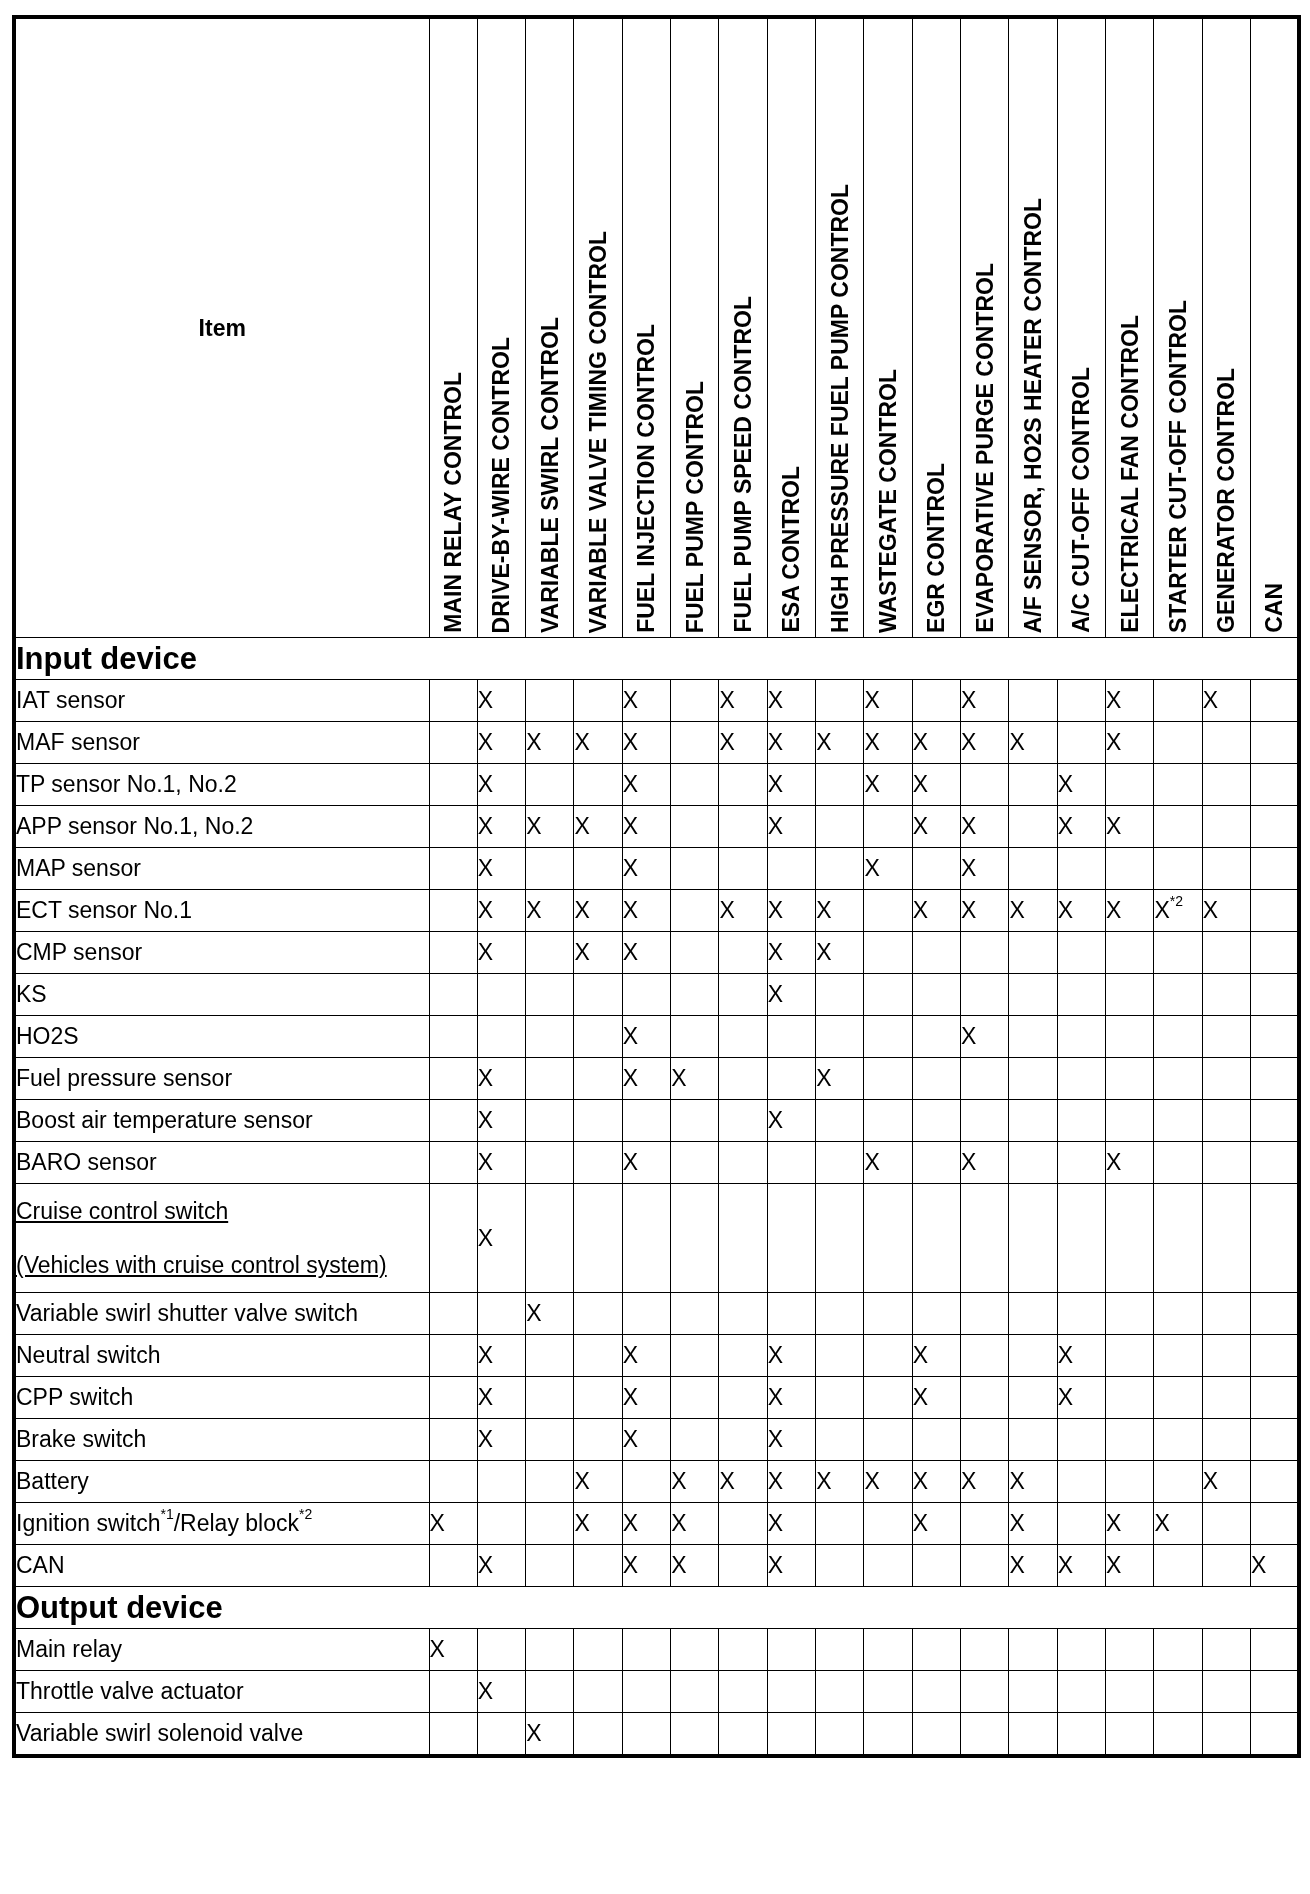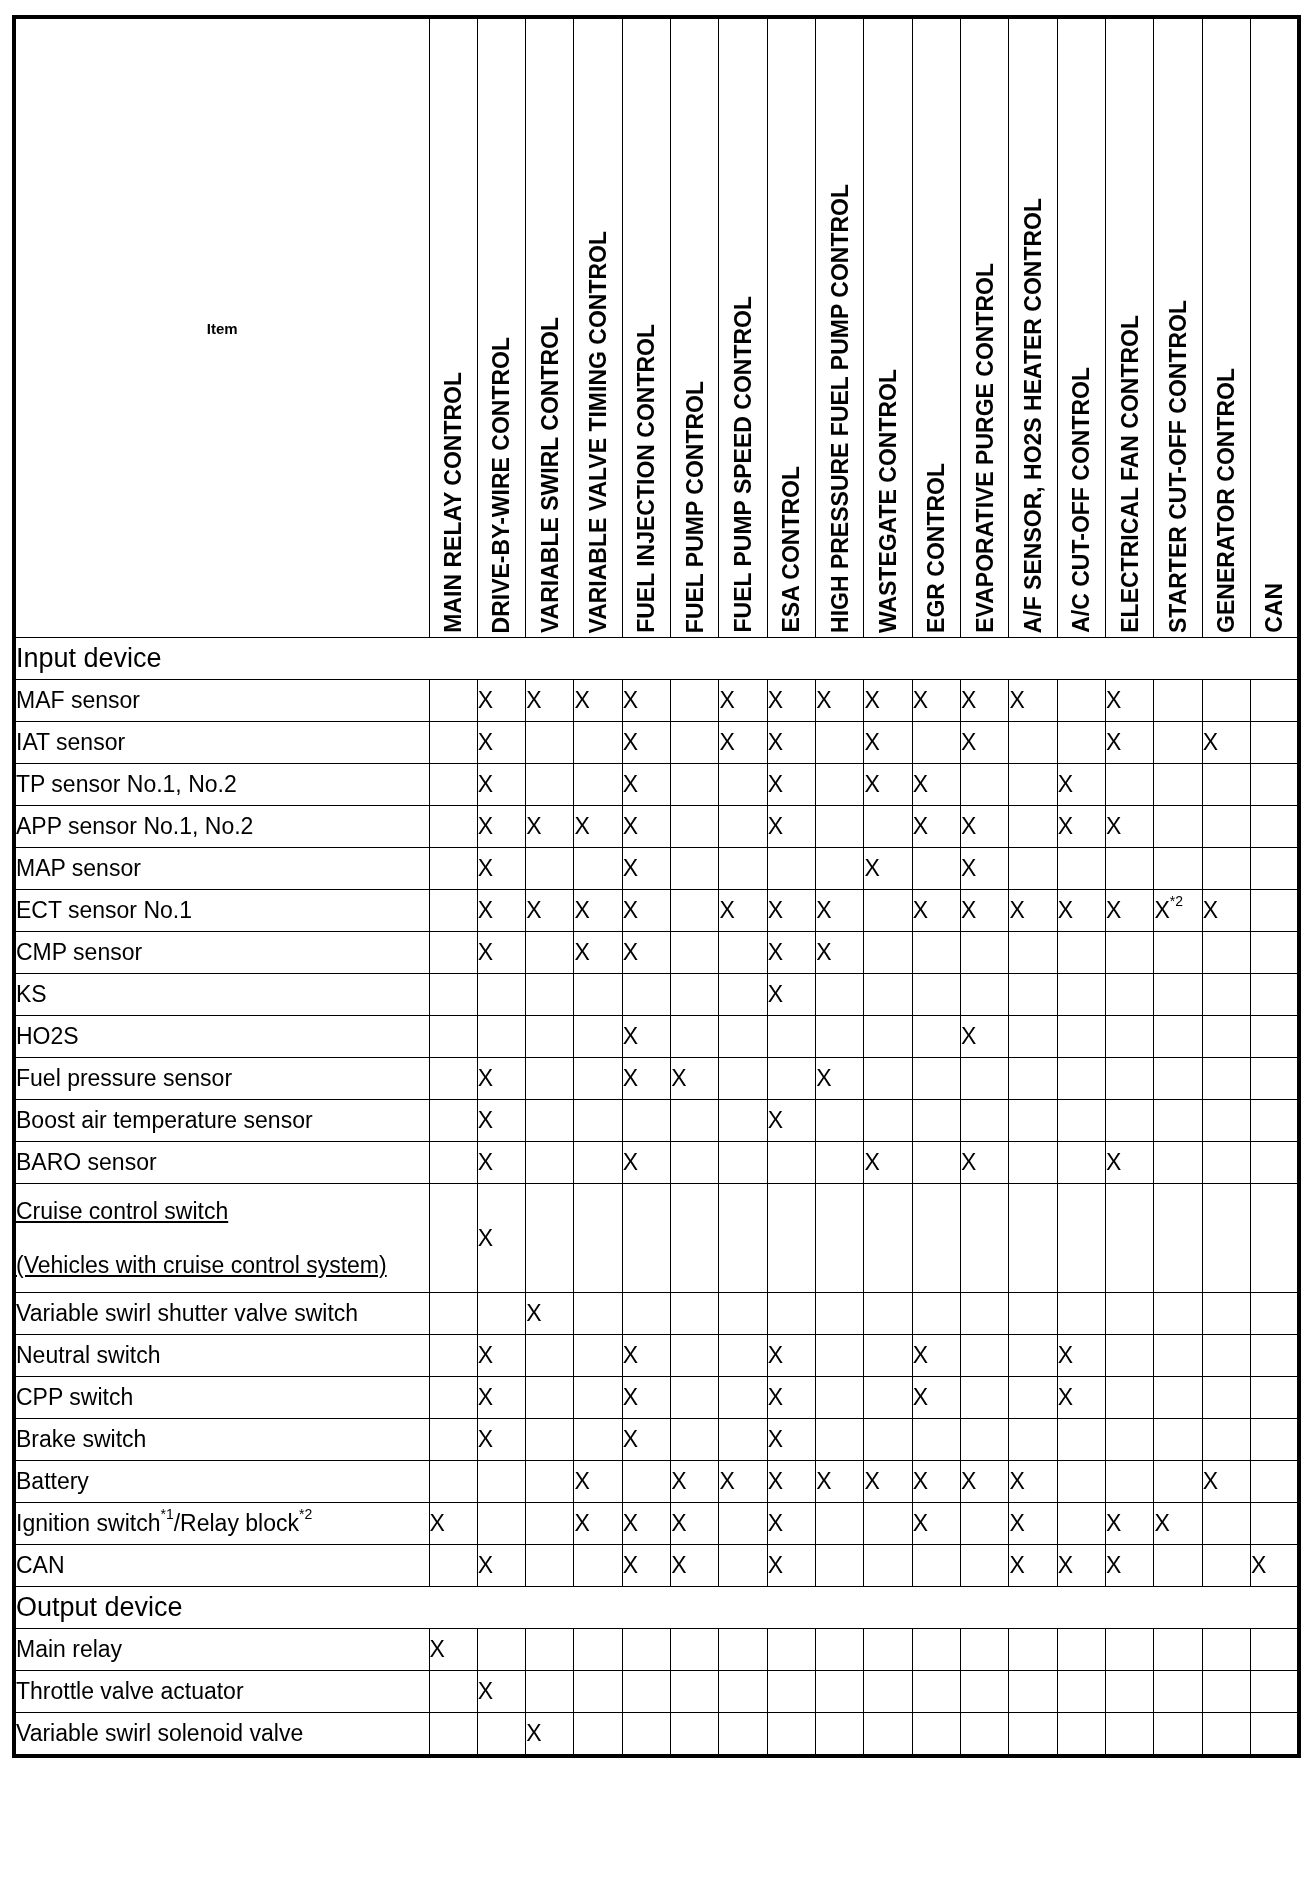--- a/index.html
+++ b/index.html
@@ -1,23 +1,23 @@
 <!DOCTYPE html>
 <html><head>
 <meta charset="utf-8">
 <style>
   html,body{margin:0;padding:0;background:#ffffff;}
   body{width:1310px;height:1894px;position:relative;overflow:hidden;font-family:"Liberation Sans",sans-serif;color:#000;}
   table.matrix{position:absolute;left:12px;top:15px;width:1289px;border-collapse:collapse;table-layout:fixed;border:4px solid #000;}
   table.matrix td, table.matrix th{border:1.5px solid #000;padding:0;}
   col.item-col{width:415px;}
-  th.item-head{font-weight:bold;font-size:15px;text-align:center;vertical-align:middle;height:618px;}
+  th.item-head{font-weight:bold;font-size:23px;text-align:center;vertical-align:middle;height:618px;}
   th.col-head{vertical-align:bottom;height:618px;position:relative;}
   th.col-head .vtext{writing-mode:vertical-rl;transform:rotate(180deg);font-weight:bold;font-size:23px;white-space:nowrap;display:inline-block;padding:0 0 8px 0;line-height:46px;text-align:left;}
-  td.section{font-weight:normal;font-size:27px;height:41px;padding-left:4px;vertical-align:middle;}
+  td.section{font-weight:bold;font-size:31px;height:41px;padding-left:4px;vertical-align:middle;}
   td.label{font-size:23px;padding-left:4px;height:41px;vertical-align:middle;white-space:nowrap;}
   td.label.tall{height:95px;line-height:54px;white-space:normal;text-decoration:underline;}
   td.cell{font-size:23px;text-align:left;padding-left:8px;vertical-align:middle;white-space:nowrap;}
   sup{font-size:14px;vertical-align:top;position:relative;top:-4px;}
 </style>
 </head>
 <body>
 
 <table class="matrix">
   <colgroup id="cols">
@@ -62,59 +62,59 @@
         <th class="col-head"><span class="vtext">STARTER CUT-OFF CONTROL</span></th>
         <th class="col-head"><span class="vtext">GENERATOR CONTROL</span></th>
         <th class="col-head"><span class="vtext">CAN</span></th>
       </tr>
   </thead>
   <tbody id="body">
       <tr>
         <td class="section" colspan="19">Input device</td>
       </tr>
       <tr>
+        <td class="label"><span>IAT sensor</span></td>
+        <td class="cell"></td>
+        <td class="cell">X</td>
+        <td class="cell"></td>
+        <td class="cell"></td>
+        <td class="cell">X</td>
+        <td class="cell"></td>
+        <td class="cell">X</td>
+        <td class="cell">X</td>
+        <td class="cell"></td>
+        <td class="cell">X</td>
+        <td class="cell"></td>
+        <td class="cell">X</td>
+        <td class="cell"></td>
+        <td class="cell"></td>
+        <td class="cell">X</td>
+        <td class="cell"></td>
+        <td class="cell">X</td>
+        <td class="cell"></td>
+      </tr>
+      <tr>
         <td class="label"><span>MAF sensor</span></td>
         <td class="cell"></td>
         <td class="cell">X</td>
         <td class="cell">X</td>
         <td class="cell">X</td>
         <td class="cell">X</td>
         <td class="cell"></td>
         <td class="cell">X</td>
         <td class="cell">X</td>
         <td class="cell">X</td>
         <td class="cell">X</td>
         <td class="cell">X</td>
         <td class="cell">X</td>
         <td class="cell">X</td>
         <td class="cell"></td>
         <td class="cell">X</td>
         <td class="cell"></td>
         <td class="cell"></td>
-        <td class="cell"></td>
-      </tr>
-      <tr>
-        <td class="label"><span>IAT sensor</span></td>
-        <td class="cell"></td>
-        <td class="cell">X</td>
-        <td class="cell"></td>
-        <td class="cell"></td>
-        <td class="cell">X</td>
-        <td class="cell"></td>
-        <td class="cell">X</td>
-        <td class="cell">X</td>
-        <td class="cell"></td>
-        <td class="cell">X</td>
-        <td class="cell"></td>
-        <td class="cell">X</td>
-        <td class="cell"></td>
-        <td class="cell"></td>
-        <td class="cell">X</td>
-        <td class="cell"></td>
-        <td class="cell">X</td>
         <td class="cell"></td>
       </tr>
       <tr>
         <td class="label"><span>TP sensor No.1, No.2</span></td>
         <td class="cell"></td>
         <td class="cell">X</td>
         <td class="cell"></td>
         <td class="cell"></td>
         <td class="cell">X</td>
         <td class="cell"></td>

